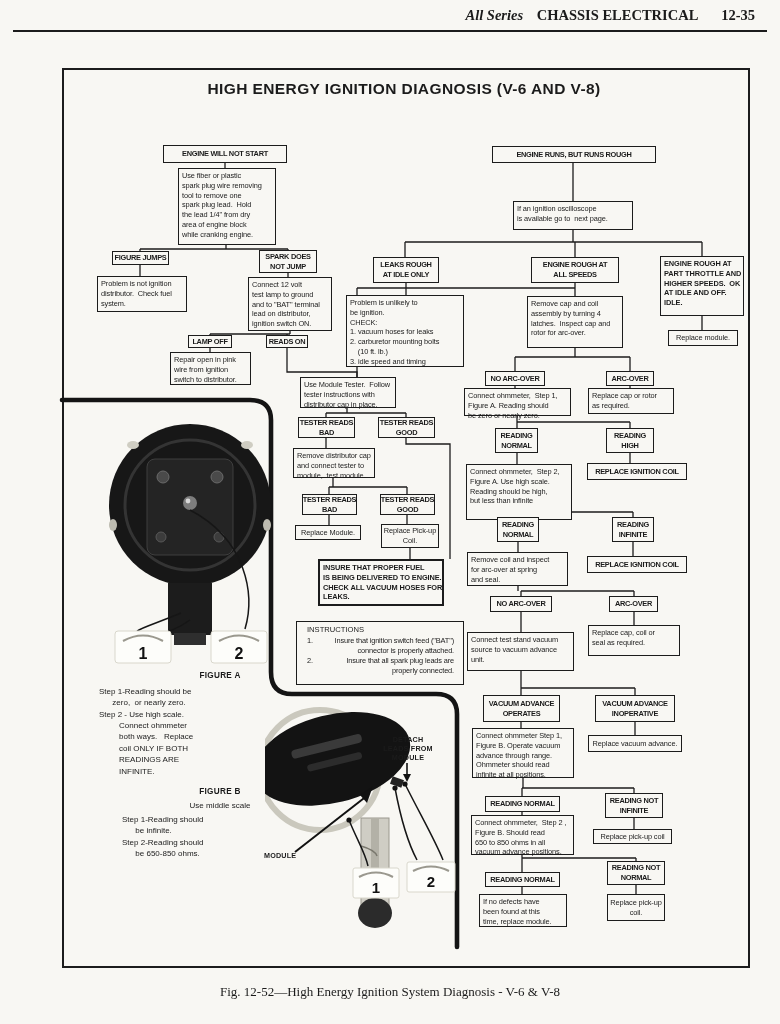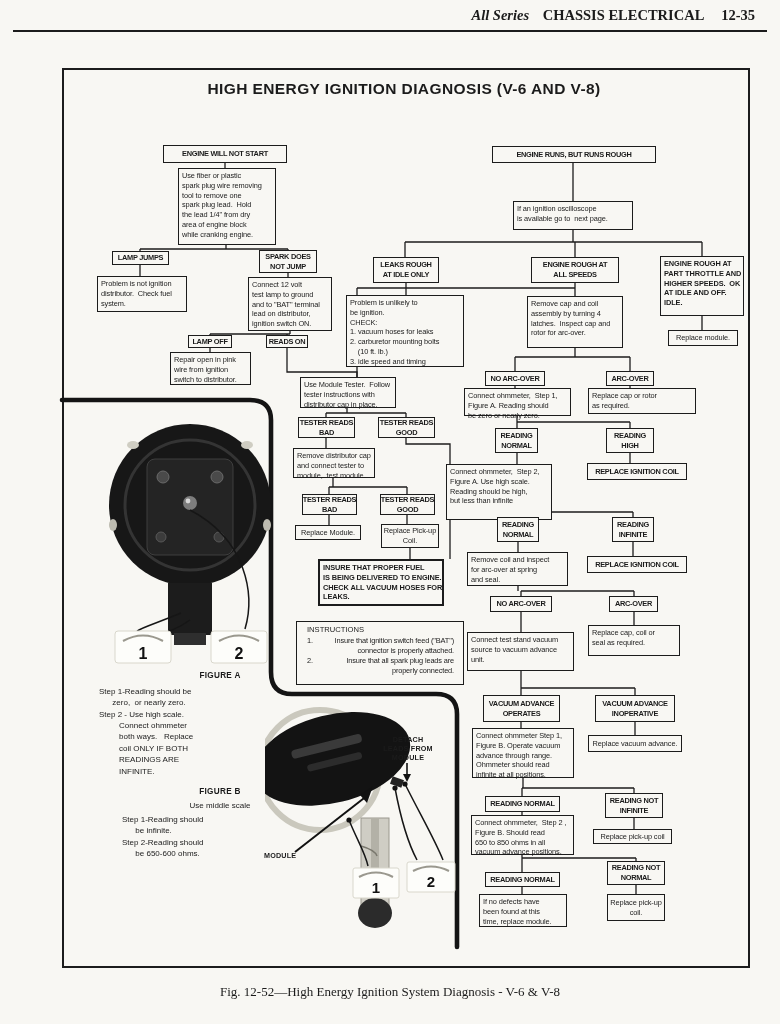--- a/index.html
+++ b/index.html
@@ -6,21 +6,21 @@
   body{
     width:780px;height:1024px;position:relative;overflow:hidden;
     background:#f8f7f3;color:#1b1b1b;
     font-family:"Liberation Sans",sans-serif;
   }
   .hdr{
     position:absolute;left:300px;top:7px;width:455px;text-align:right;
     font-family:"Liberation Serif",serif;font-weight:bold;font-size:14.5px;
   }
   .hdr .series{font-style:italic;margin-right:10px;}
-  .hdr .pg{margin-left:14px;text-align:center;}
+  .hdr .pg{margin-left:20px;text-align:center;}
   .hdr-rule{position:absolute;left:13px;top:30px;width:754px;height:2px;background:#1c1c1c;}
   .frame{position:absolute;left:62px;top:68px;width:684px;height:896px;border:2px solid #1c1c1c;background:transparent;}
   .title{
     position:absolute;left:62px;top:80px;width:684px;text-align:center;
     font-weight:bold;font-size:15.5px;letter-spacing:.4px;
   }
   .caption{
     position:absolute;left:0;top:984px;width:780px;text-align:center;
     font-family:"Liberation Serif",serif;font-weight:normal;font-size:13px;
   }
@@ -161,21 +161,21 @@
 </svg>
 
 <div class="bx cap" style="left:163px;top:145px;width:124px;height:18px">ENGINE WILL NOT START</div>
 <div class="bx p" style="left:178px;top:168px;width:98px;height:77px">Use fiber or plastic
 spark plug wire removing
 tool to remove one
 spark plug lead.  Hold
 the lead 1/4" from dry
 area of engine block
 while cranking engine.</div>
-<div class="bx cap" style="left:112px;top:251px;width:57px;height:14px">LAMP JUMPS</div>
+<div class="bx cap" style="left:112px;top:251px;width:57px;height:14px">FIGURE JUMPS</div>
 <div class="bx cap" style="left:259px;top:250px;width:58px;height:23px">SPARK DOES
 NOT JUMP</div>
 <div class="bx p" style="left:97px;top:276px;width:90px;height:36px">Problem is not ignition
 distributor.  Check fuel
 system.</div>
 <div class="bx p" style="left:248px;top:277px;width:84px;height:54px">Connect 12 volt
 test lamp to ground
 and to "BAT" terminal
 lead on distributor,
 ignition switch ON.</div>
@@ -240,27 +240,27 @@
 <div class="bx cn" style="left:668px;top:330px;width:70px;height:16px">Replace module.</div>
 <div class="bx p" style="left:527px;top:296px;width:96px;height:52px">Remove cap and coil
 assembly by turning 4
 latches.  Inspect cap and
 rotor for arc-over.</div>
 <div class="bx cap" style="left:485px;top:371px;width:60px;height:15px">NO ARC-OVER</div>
 <div class="bx cap" style="left:606px;top:371px;width:48px;height:15px">ARC-OVER</div>
 <div class="bx p" style="left:464px;top:388px;width:107px;height:28px">Connect ohmmeter,  Step 1,
 Figure A. Reading should
 be zero or nearly zero.</div>
-<div class="bx p" style="left:588px;top:388px;width:108px;height:26px">Replace cap or rotor
+<div class="bx p" style="left:588px;top:388px;width:86px;height:26px">Replace cap or rotor
 as required.</div>
 <div class="bx cap" style="left:495px;top:428px;width:43px;height:25px">READING
 NORMAL</div>
 <div class="bx cap" style="left:606px;top:428px;width:48px;height:25px">READING
 HIGH</div>
-<div class="bx p" style="left:446px;top:464px;width:106px;height:56px">Connect ohmmeter,  Step 2,
+<div class="bx p" style="left:466px;top:464px;width:106px;height:56px">Connect ohmmeter,  Step 2,
 Figure A. Use high scale.
 Reading should be high,
 but less than infinite</div>
 <div class="bx cap" style="left:587px;top:463px;width:100px;height:17px">REPLACE IGNITION COIL</div>
 <div class="bx cap" style="left:497px;top:517px;width:42px;height:25px">READING
 NORMAL</div>
 <div class="bx cap" style="left:612px;top:517px;width:42px;height:25px">READING
 INFINITE</div>
 <div class="bx p" style="left:467px;top:552px;width:101px;height:34px">Remove coil and inspect
 for arc-over at spring
@@ -307,17 +307,17 @@
          Connect ohmmeter
          both ways.   Replace
          coil ONLY IF BOTH
          READINGS ARE
          INFINITE.</div>
 <div class="figtxt figtitle" style="left:150px;top:787px;width:140px">FIGURE B</div>
 <div class="figtxt figsub" style="left:150px;top:801px;width:140px">Use middle scale</div>
 <div class="figtxt figsteps" style="left:122px;top:814px;width:170px">Step 1-Reading should
       be infinite.
 Step 2-Reading should
-      be 650-600 ohms.</div>
+      be 650-850 ohms.</div>
 <div class="figtxt annot" style="left:378px;top:735px;width:60px">DETACH
 LEADS FROM
 MODULE</div>
 <div class="figtxt annot" style="left:264px;top:851px;width:48px;text-align:left">MODULE</div>
 
 </body></html>

